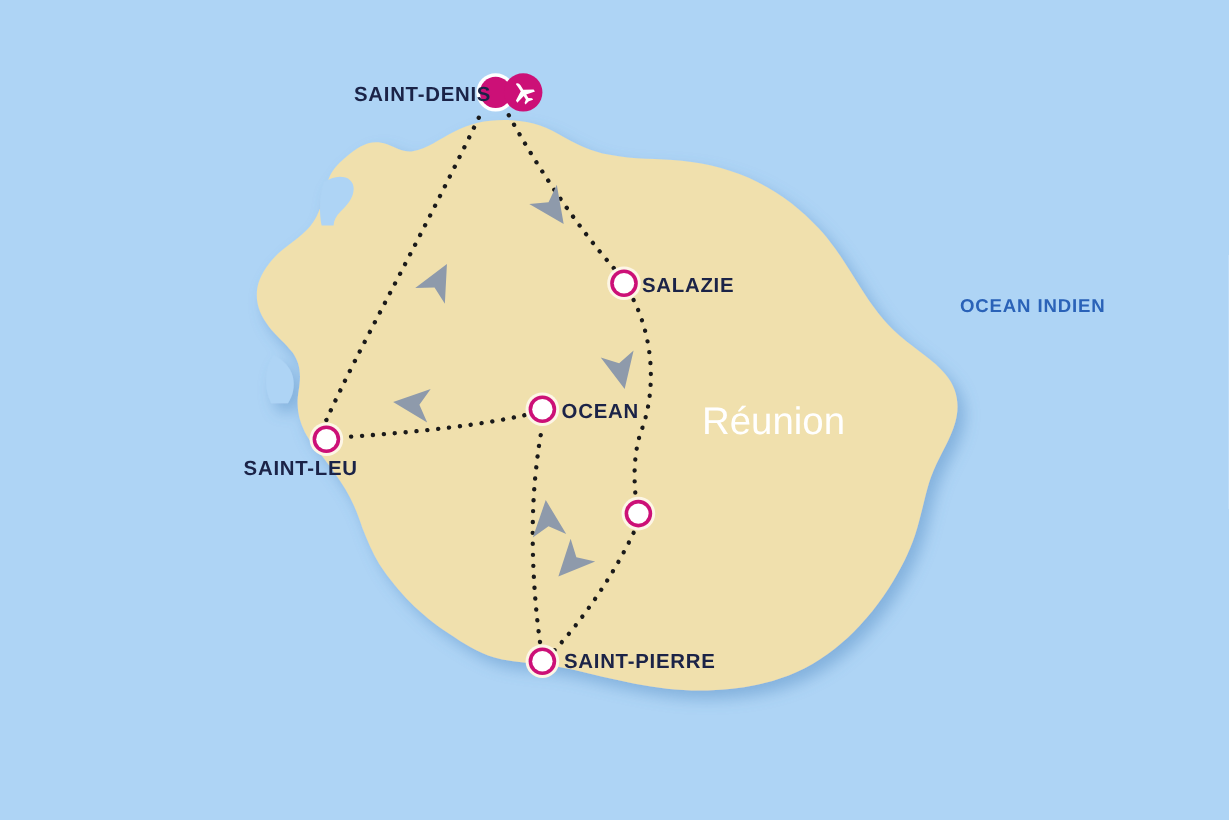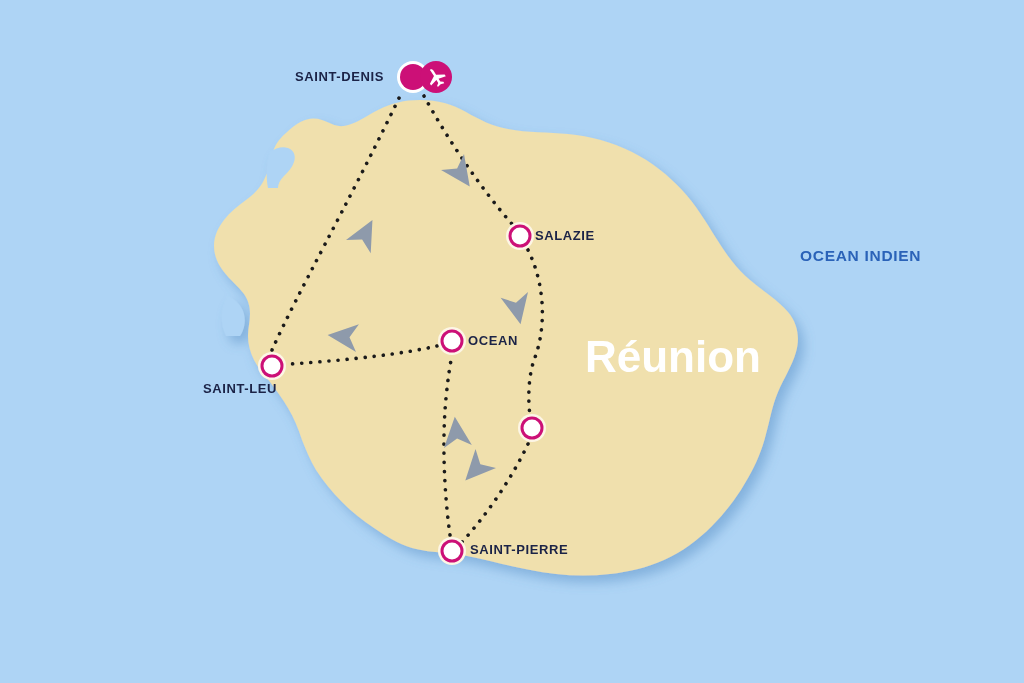--- a/index.html
+++ b/index.html
@@ -30,41 +30,41 @@
     left: 0;
     top: 0;
     width: 1024px;
     height: 683px;
     pointer-events: none;
   }
   .city-label {
     position: absolute;
     font-family: "Liberation Sans", sans-serif;
     font-weight: bold;
-    font-size: 13px;
+    font-size: 17px;
     letter-spacing: 0.6px;
     color: #1b2347;
     white-space: nowrap;
     line-height: 1;
   }
   .ocean-label {
     position: absolute;
     font-family: "Liberation Sans", sans-serif;
     font-weight: bold;
     font-size: 15.5px;
     letter-spacing: 0.7px;
     color: #2a62b8;
     white-space: nowrap;
     line-height: 1;
   }
   .island-label {
     position: absolute;
     font-family: "Liberation Sans", sans-serif;
-    font-weight: bold;
-    font-size: 44px;
+    font-weight: normal;
+    font-size: 32px;
     letter-spacing: 0px;
     color: #ffffff;
     white-space: nowrap;
     line-height: 1;
   }
 </style>
 </head>
 <body>
 
 <div id="map-root">

